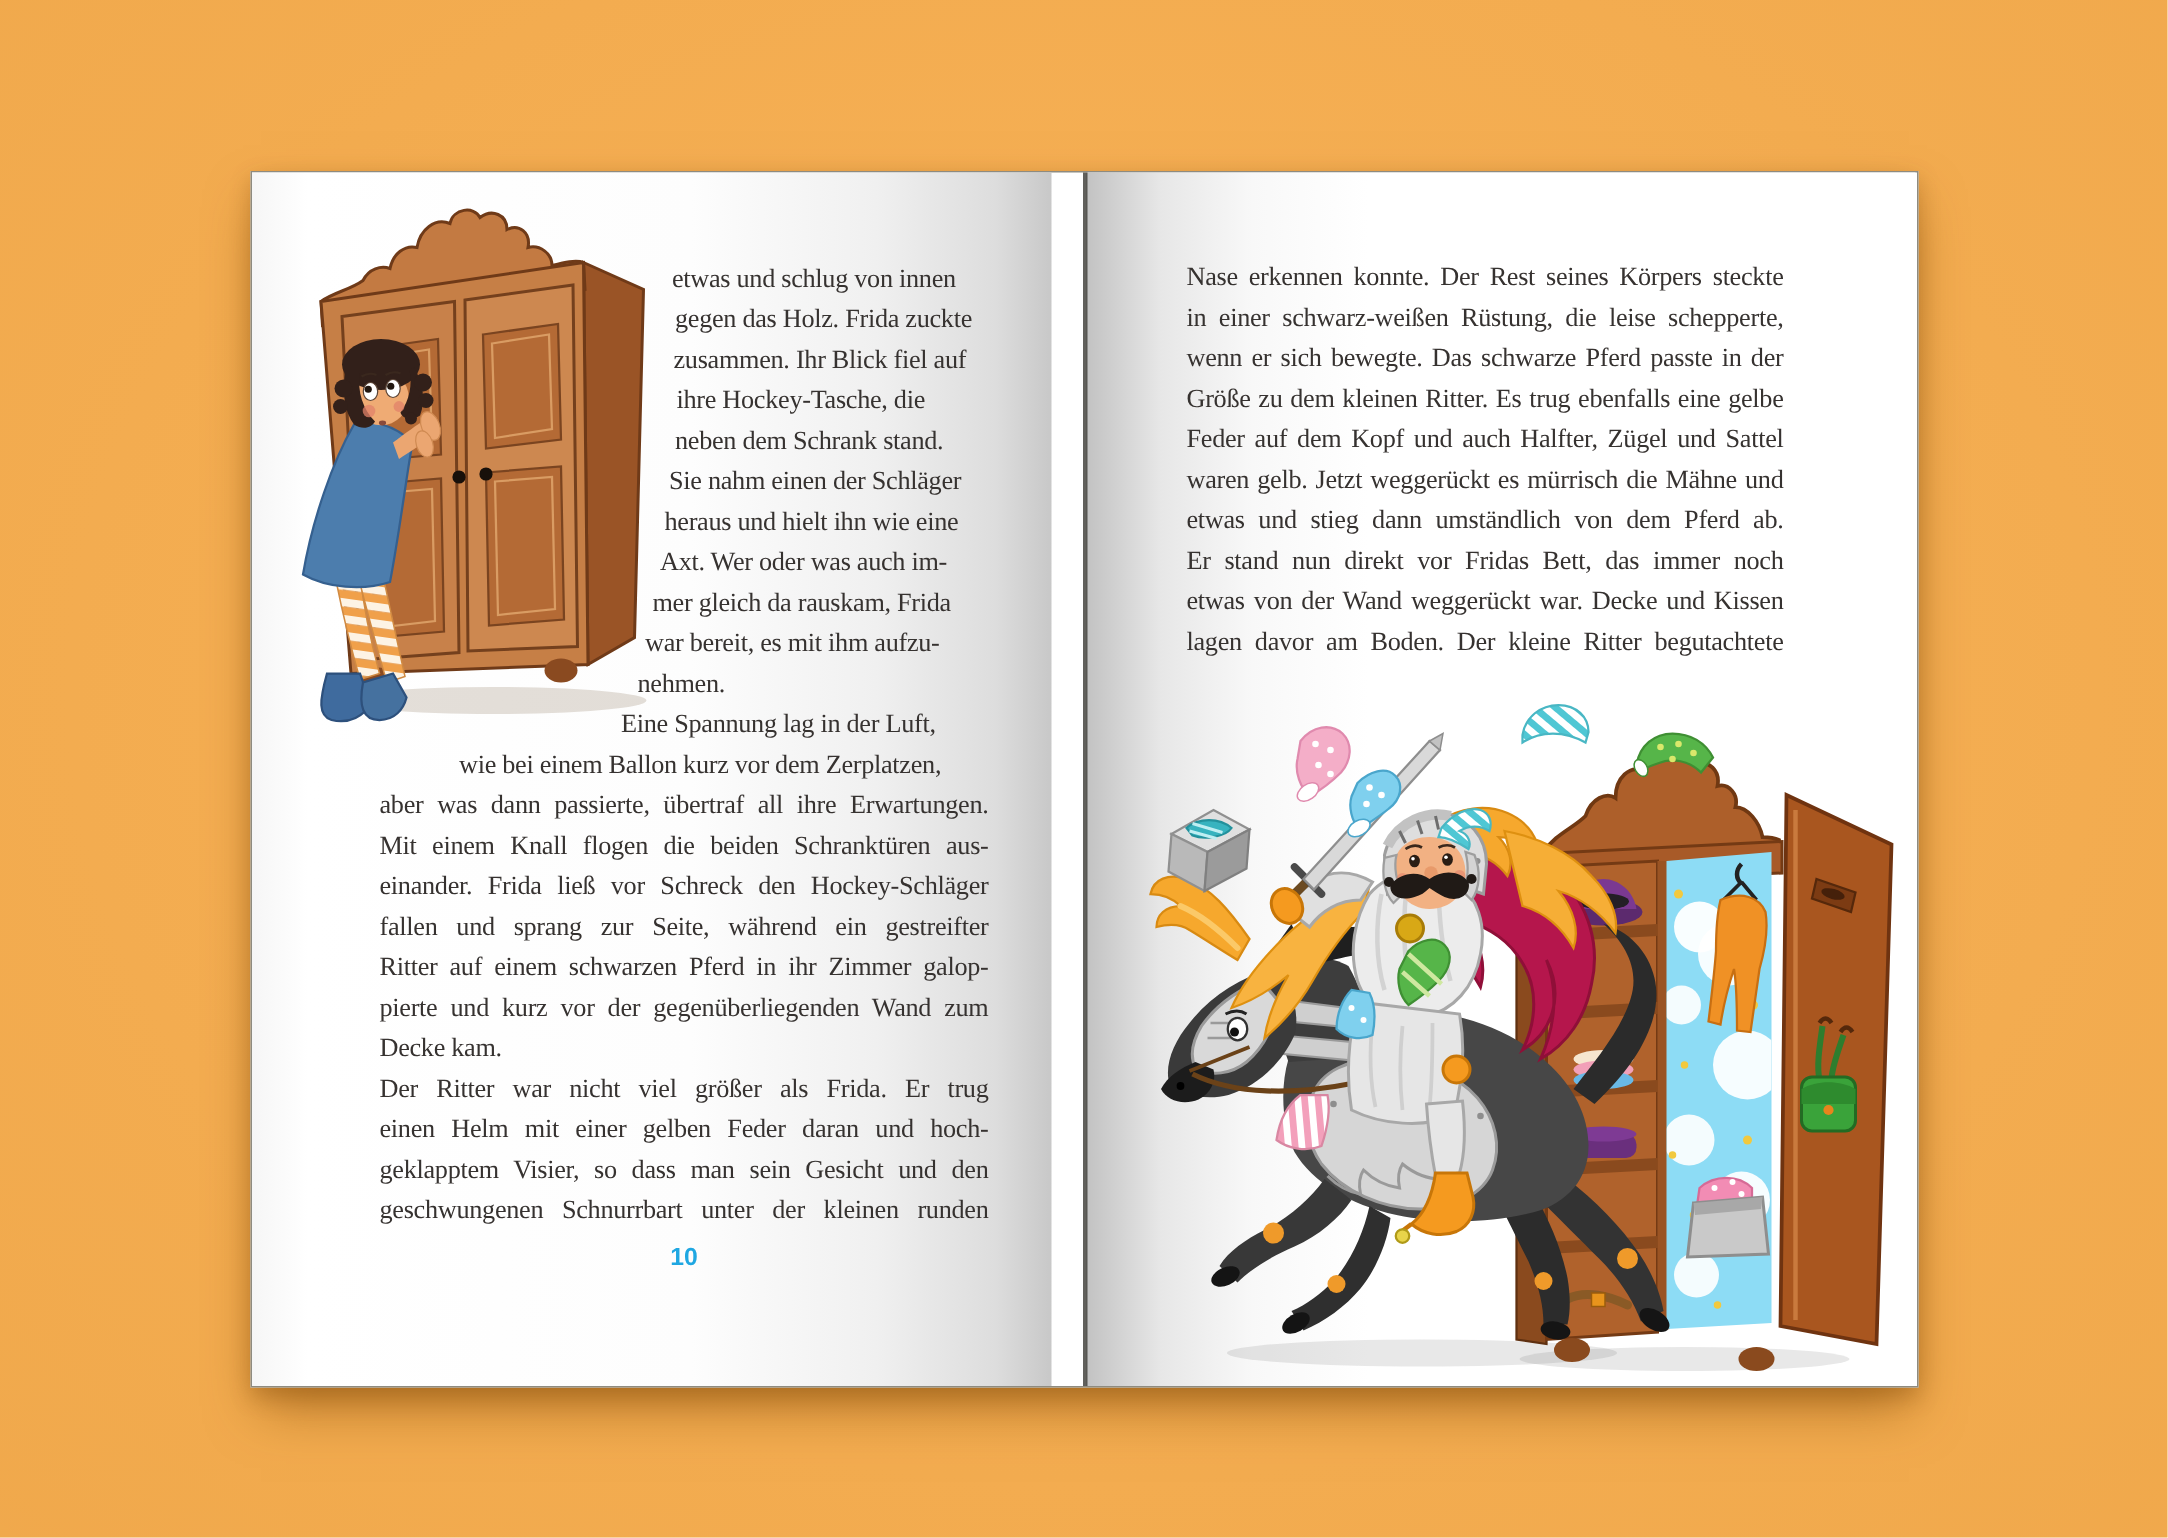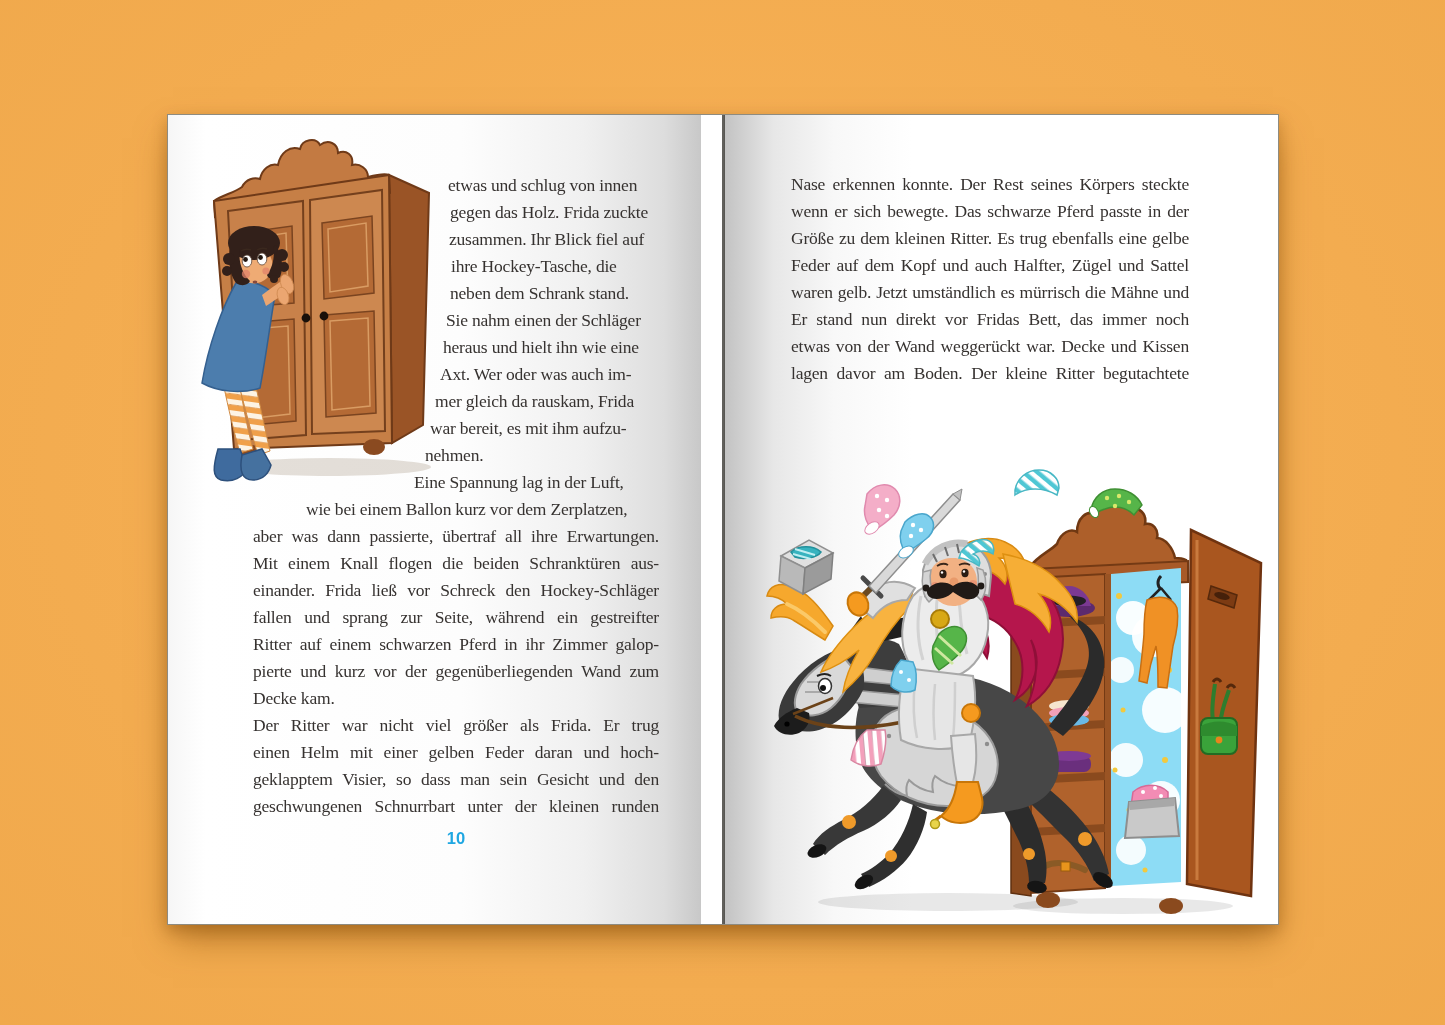--- a/index.html
+++ b/index.html
@@ -130,24 +130,26 @@
       <div class="ln just">geschwungenen Schnurrbart unter der kleinen runden</div>
     </div>
 
     <div class="page-num">10</div>
   </div>
 
   <div class="page page-right"></div>
 
   <div class="textblock tb-right">
     <div class="ln just">Nase erkennen konnte. Der Rest seines Körpers steckte</div>
+    <div class="ln just">in einer schwarz-weißen Rüstung, die leise schepperte,</div>
     <div class="ln just">wenn er sich bewegte. Das schwarze Pferd passte in der</div>
     <div class="ln just">Größe zu dem kleinen Ritter. Es trug ebenfalls eine gelbe</div>
     <div class="ln just">Feder auf dem Kopf und auch Halfter, Zügel und Sattel</div>
-    <div class="ln just">waren gelb. Jetzt umständlich es mürrisch die Mähne und</div>
+    <div class="ln just">waren gelb. Jetzt weggerückt es mürrisch die Mähne und</div>
+    <div class="ln just">etwas und stieg dann umständlich von dem Pferd ab.</div>
     <div class="ln just">Er stand nun direkt vor Fridas Bett, das immer noch</div>
     <div class="ln just">etwas von der Wand weggerückt war. Decke und Kissen</div>
     <div class="ln just">lagen davor am Boden. Der kleine Ritter begutachtete</div>
   </div>
 
   <div class="illu" style="left:595px;top:353px;width:515px;height:450px;">
     <svg width="515" height="450" viewBox="0 0 515 450">
       <defs>
         <pattern id="tealstripes" width="9" height="9" patternUnits="userSpaceOnUse" patternTransform="rotate(40)">
           <rect width="9" height="4.5" fill="#ffffff"></rect>

